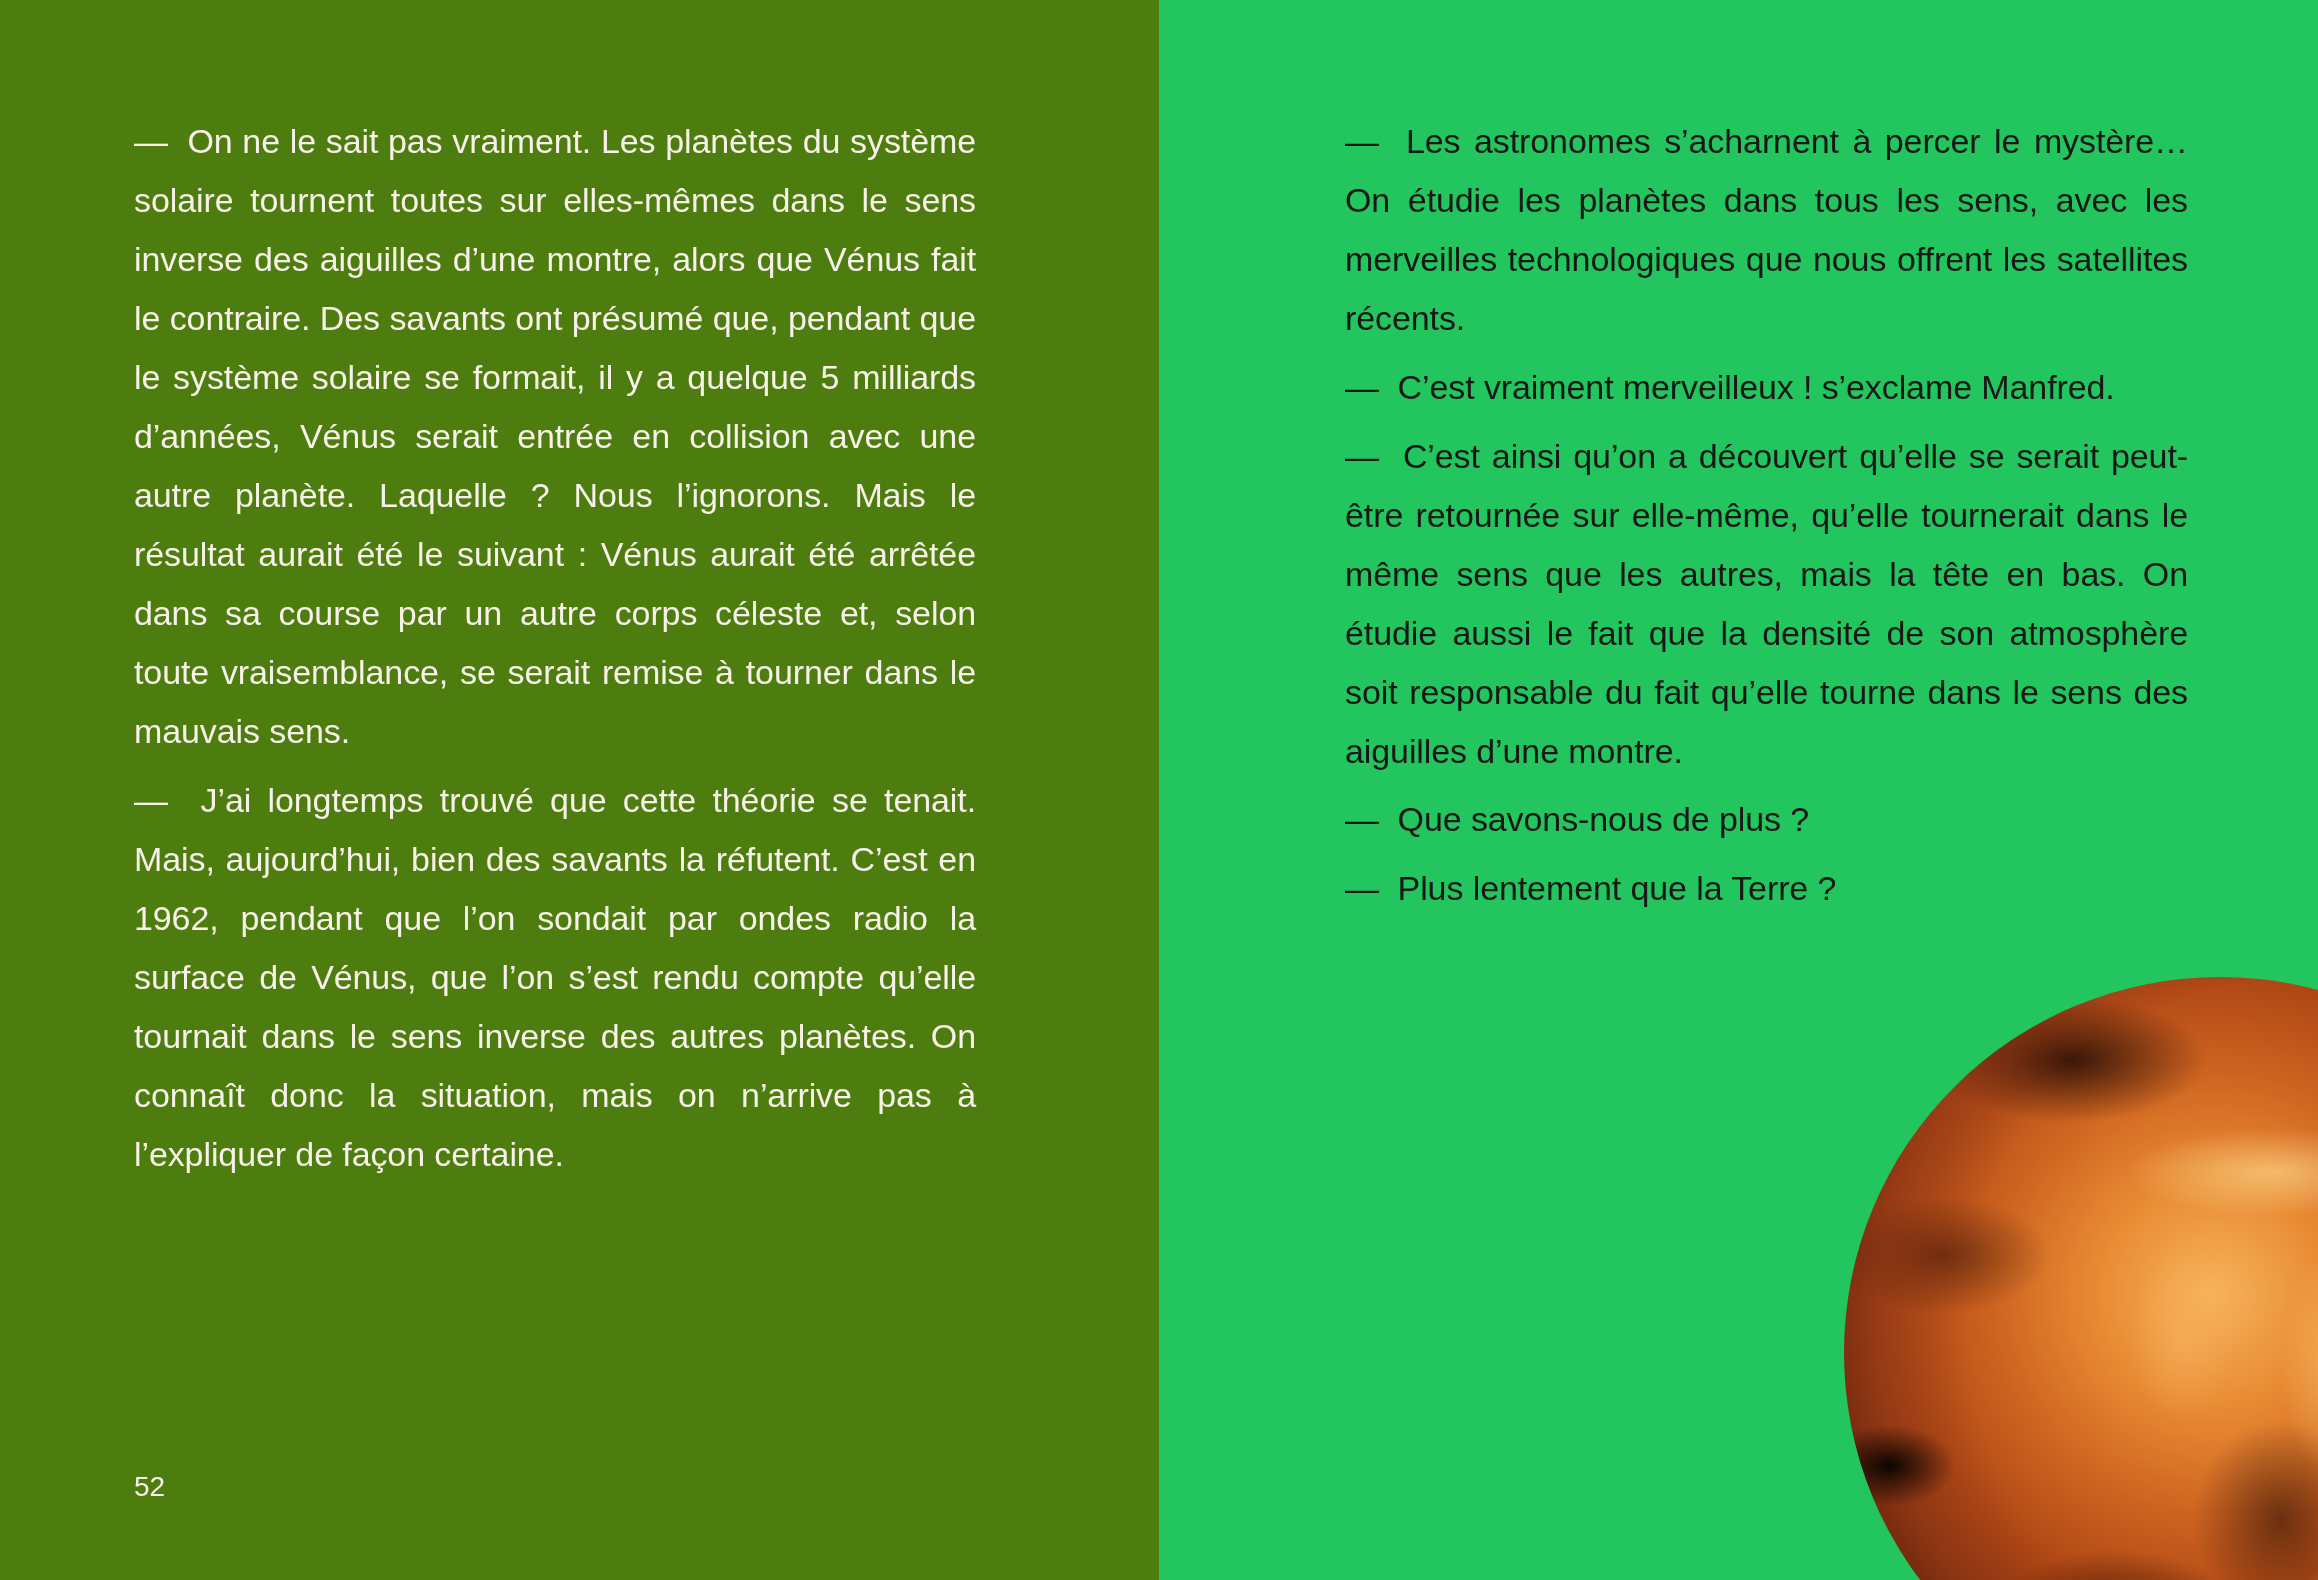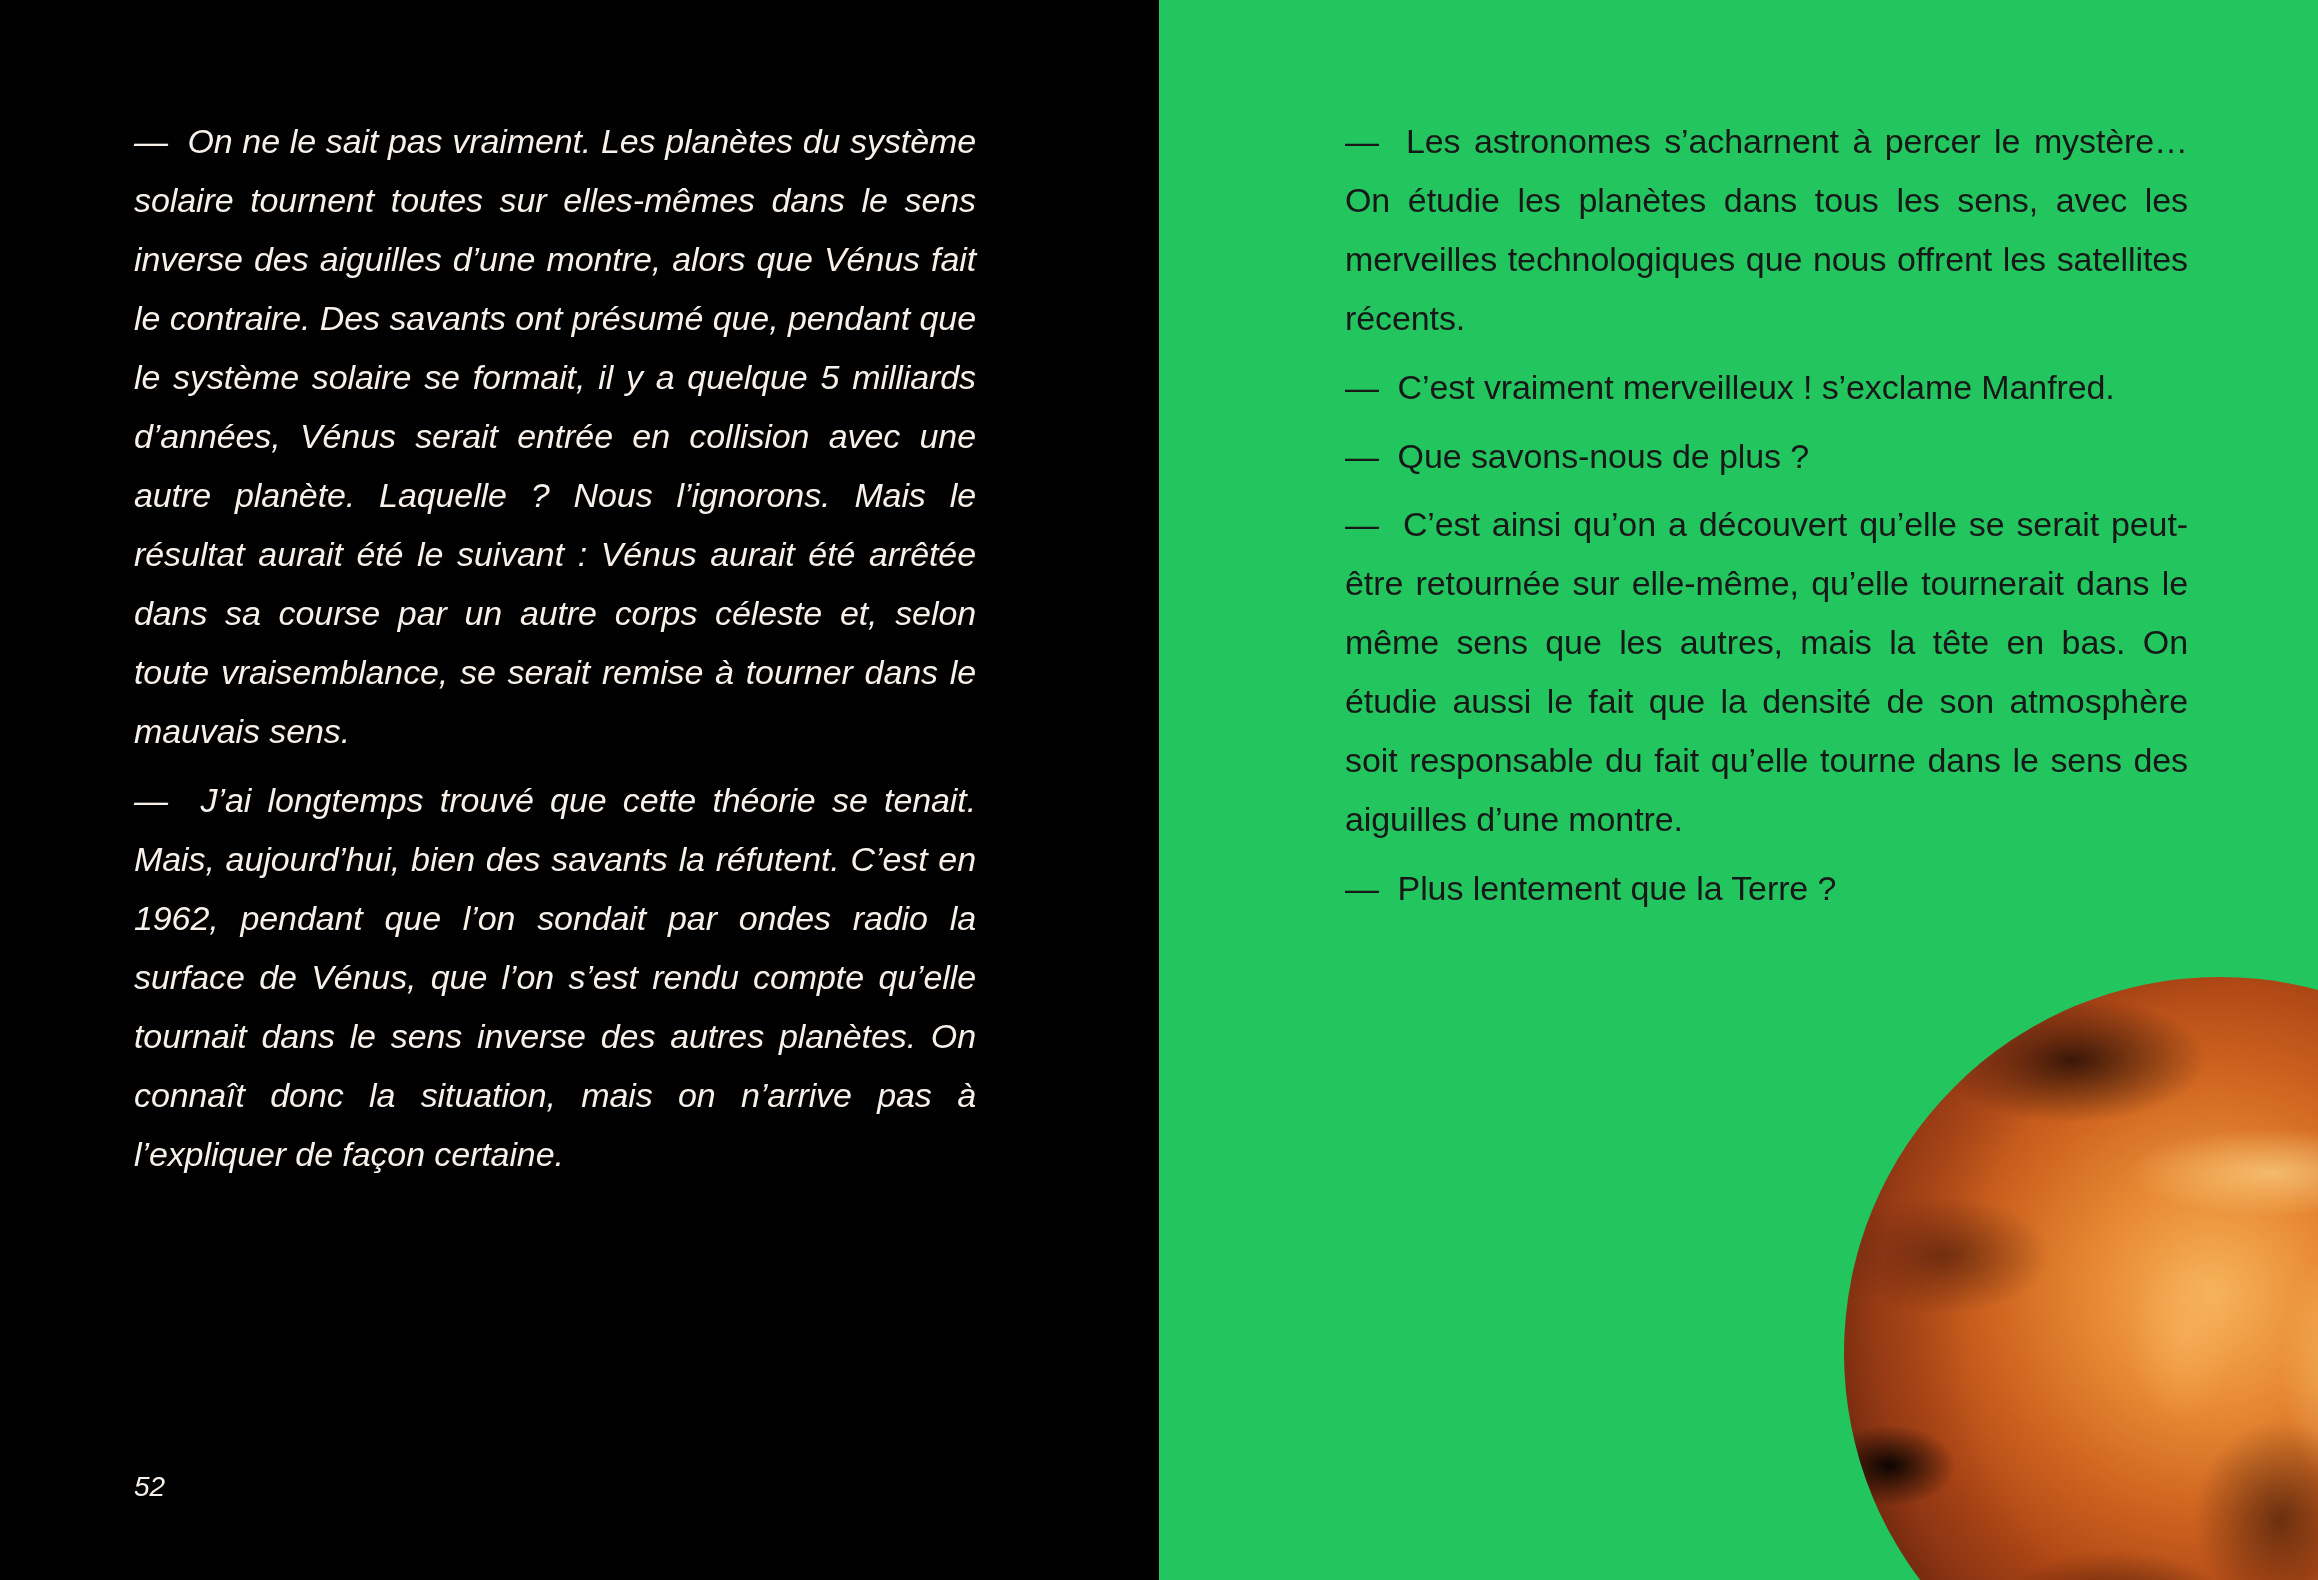--- a/index.html
+++ b/index.html
@@ -8,23 +8,22 @@
     overflow: hidden;
     font-family: "Liberation Sans", "DejaVu Sans", sans-serif;
     background: #FFFFFF;
   }
   .spread { position: relative; width: 2319px; height: 1581px; }
 
   
   .page-left {
     position: absolute; left: 0; top: 0;
     width: 1159px; height: 1581px;
-    background: #000000;
+    background: #4d7c0f;
     overflow: hidden;
-    font-style: italic;
   }
   .page-left .text-col {
     position: absolute; left: 134px; top: 112px; width: 842px;
     color: #F8F1EA;
   }
   .page-number {
     position: absolute; left: 134px; top: 1470px;
     font-size: 28px; line-height: 34px; color: #F8F1EA;
   }
 
@@ -96,22 +95,22 @@
       <p>—&nbsp;&nbsp;J’ai longtemps trouvé que cette théorie se tenait. Mais, aujourd’hui, bien des savants la réfutent. C’est en 1962, pendant que l’on sondait par ondes radio la surface de Vénus, que l’on s’est rendu compte qu’elle tournait dans le sens inverse des autres planètes. On connaît donc la situation, mais on n’arrive pas à l’expliquer de façon cer­taine.</p>
     </div>
     <div class="page-number">52</div>
   </section>
 
   <section class="page-right">
     <div class="planet"></div>
     <div class="text-col" lang="fr">
       <p>—&nbsp;&nbsp;Les astronomes s’acharnent à percer le mys­tère… On étudie les planètes dans tous les sens, avec les merveilles technologiques que nous offrent les satellites récents.</p>
       <p>—&nbsp;&nbsp;C’est vraiment merveilleux&nbsp;! s’exclame Manfred.</p>
+      <p>—&nbsp;&nbsp;C’est ainsi qu’on a découvert qu’elle se serait peut-être retournée sur elle-même, qu’elle tourne­rait dans le même sens que les autres, mais la tête en bas. On étudie aussi le fait que la densité de son atmosphère soit responsable du fait qu’elle tourne dans le sens des aiguilles d’une montre.</p>
       <p>—&nbsp;&nbsp;Que savons-nous de plus&nbsp;?</p>
-      <p>—&nbsp;&nbsp;C’est ainsi qu’on a découvert qu’elle se serait peut-être retournée sur elle-même, qu’elle tourne­rait dans le même sens que les autres, mais la tête en bas. On étudie aussi le fait que la densité de son atmosphère soit responsable du fait qu’elle tourne dans le sens des aiguilles d’une montre.</p>
       <p>—&nbsp;&nbsp;Plus lentement que la Terre&nbsp;?</p>
       <p>
         <span class="planet-cutout"></span>
       </p>
     </div>
   </section>
 
 </div>
 
 

